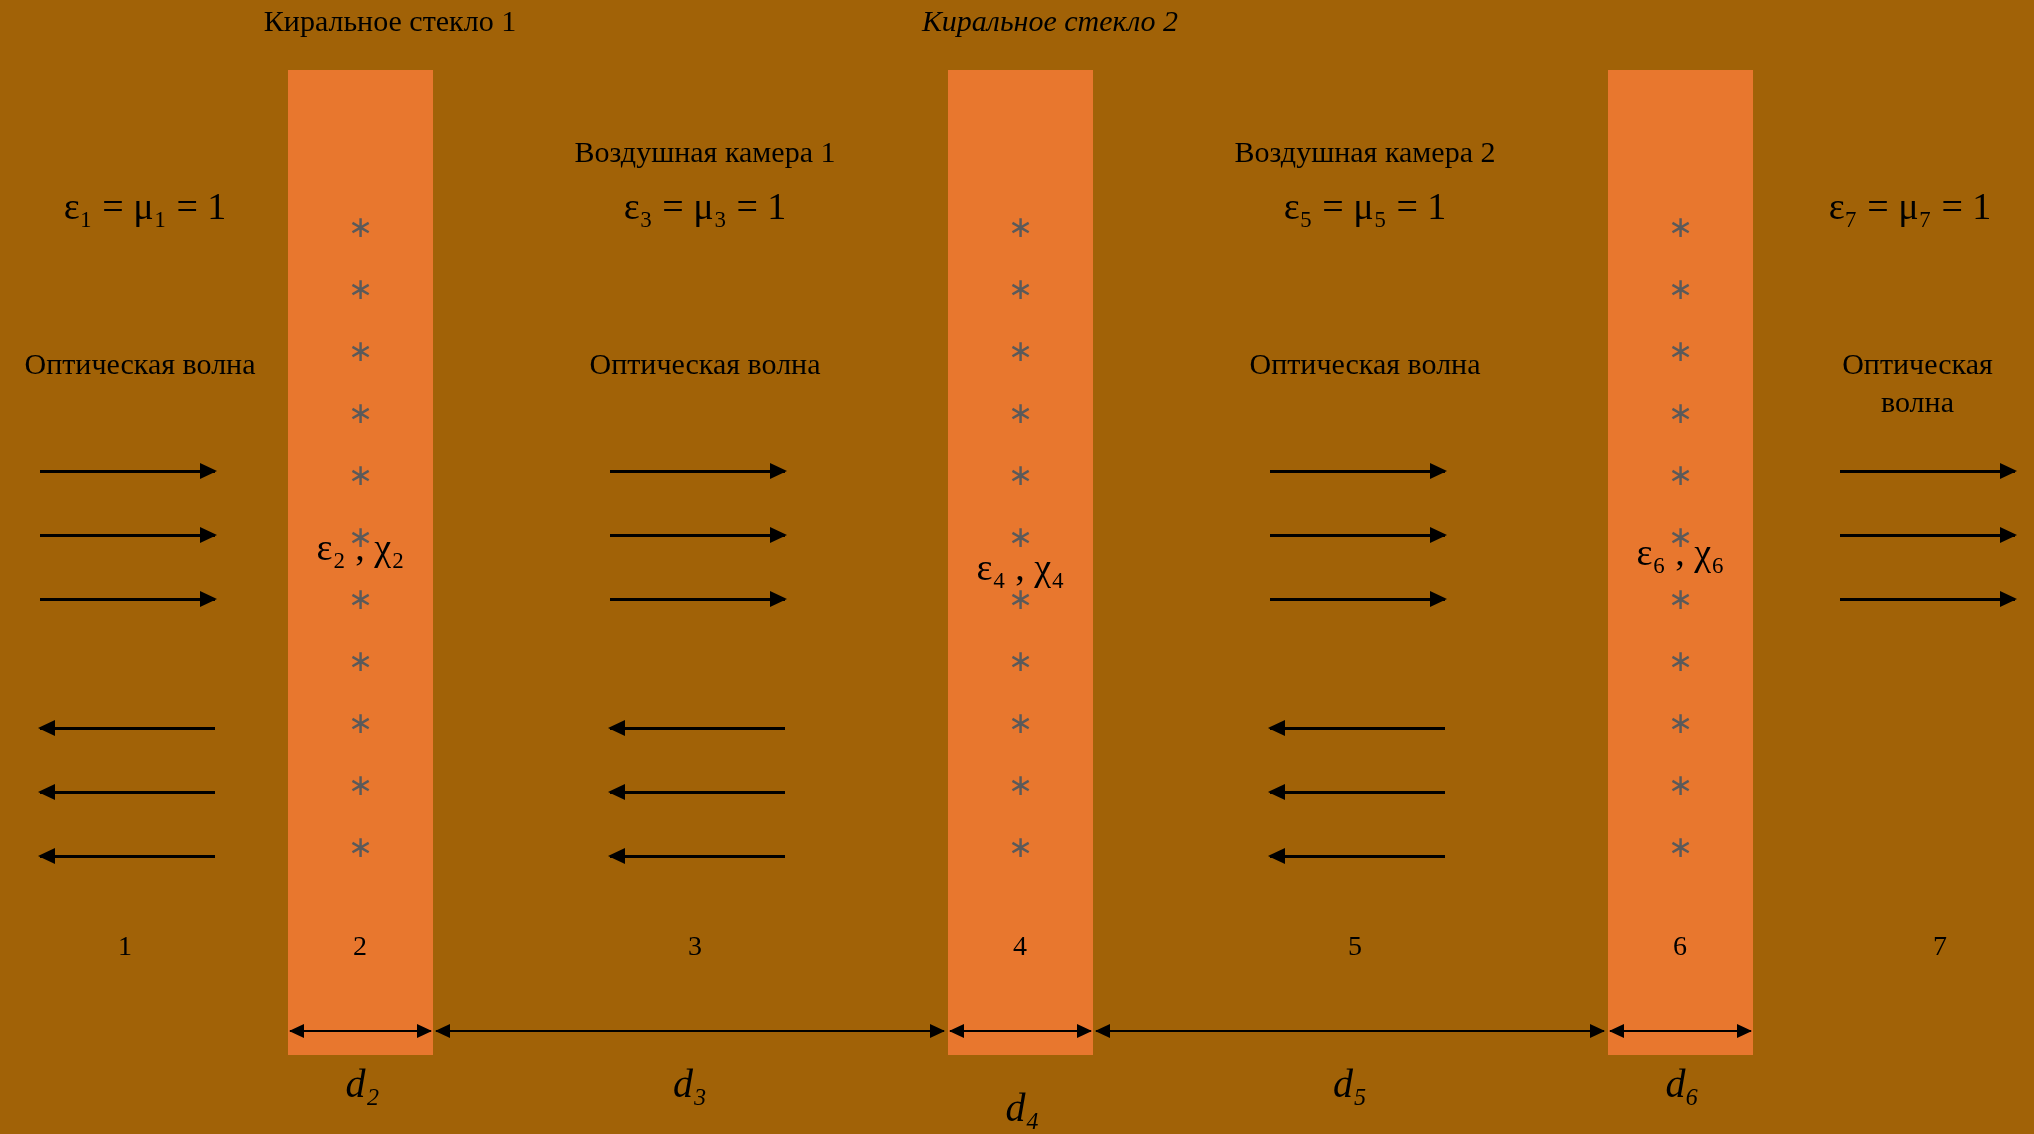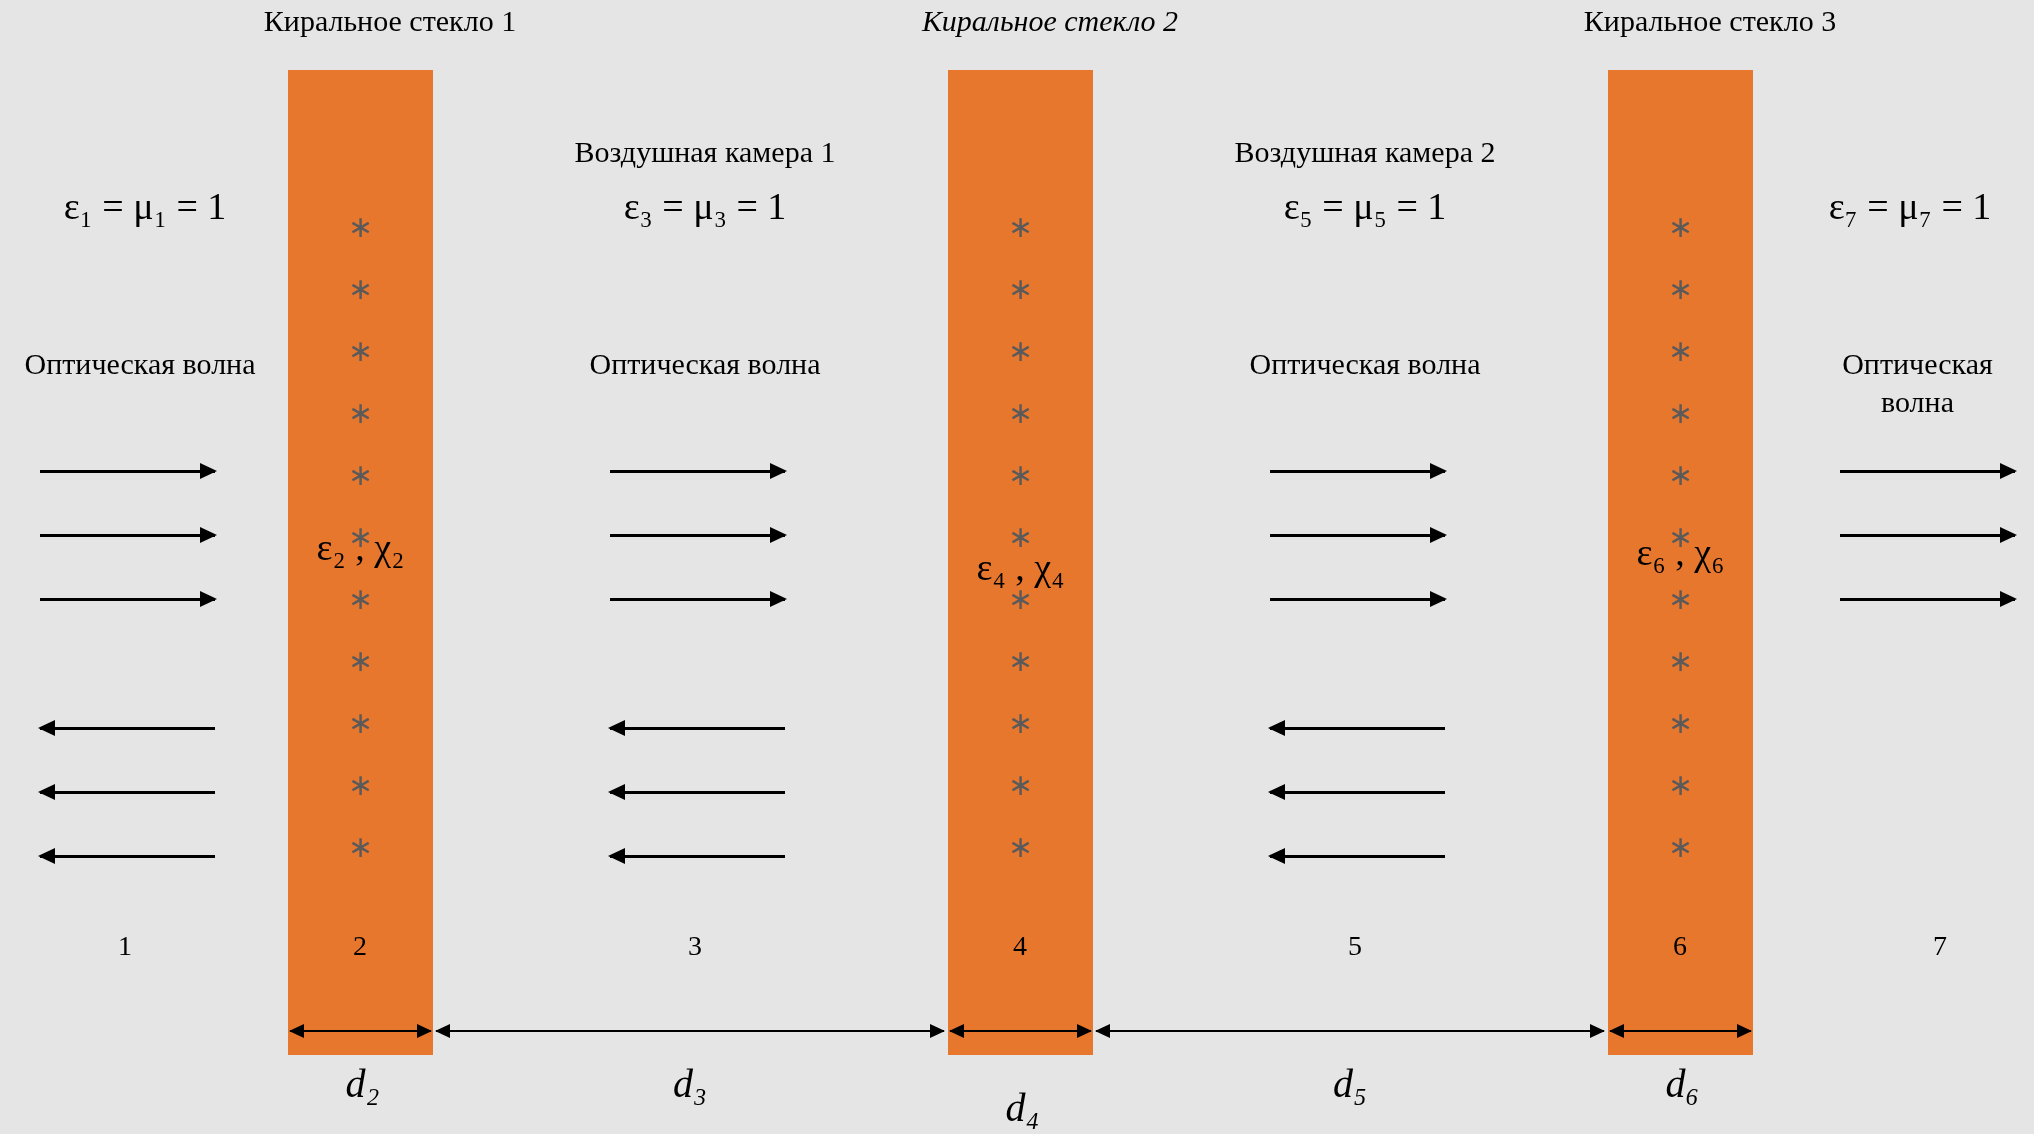--- a/index.html
+++ b/index.html
@@ -9,21 +9,21 @@
   }
   body {
     font-family: "Liberation Serif", serif;
     color: #000000;
   }
   #stage {
     position: relative;
     width: 2034px;
     height: 1134px;
     overflow: hidden;
-    background: #e5e5e5;
+    background: #a16207;
   }
   .lbl {
     position: absolute;
     text-align: center;
     white-space: nowrap;
     line-height: 1.15;
   }
   .top-title {
     font-size: 30px;
   }
@@ -117,21 +117,20 @@
     white-space: nowrap;
   }
 </style>
 </head>
 <body>
 
 <div id="stage">
 
   <div class="lbl top-title" style="left:180px; top:4px; width:420px;">Киральное стекло 1</div>
   <div class="lbl top-title" style="left:840px; top:4px; width:420px;font-style:italic;">Киральное стекло 2</div>
-  <div class="lbl top-title" style="left:1500px; top:4px; width:420px;">Киральное стекло 3</div>
 
   <div class="lbl top-title" style="left:495px; top:135px; width:420px;">Воздушная камера 1</div>
   <div class="lbl top-title" style="left:1155px; top:135px; width:420px;">Воздушная камера 2</div>
 
   <div class="lbl eps-line" style="left:0px; top:185px; width:290px;font-family:Liberation Serif, serif;">ε₁ = μ₁ = 1</div>
   <div class="lbl eps-line" style="left:495px; top:185px; width:420px;">ε₃ = μ₃ = 1</div>
   <div class="lbl eps-line" style="left:1155px; top:185px; width:420px;">ε₅ = μ₅ = 1</div>
   <div class="lbl eps-line" style="left:1775px; top:185px; width:270px;">ε₇ = μ₇ = 1</div>
 
   <div class="lbl wave-label" style="left:20px; top:345px; width:240px;">Оптическая волна</div>

